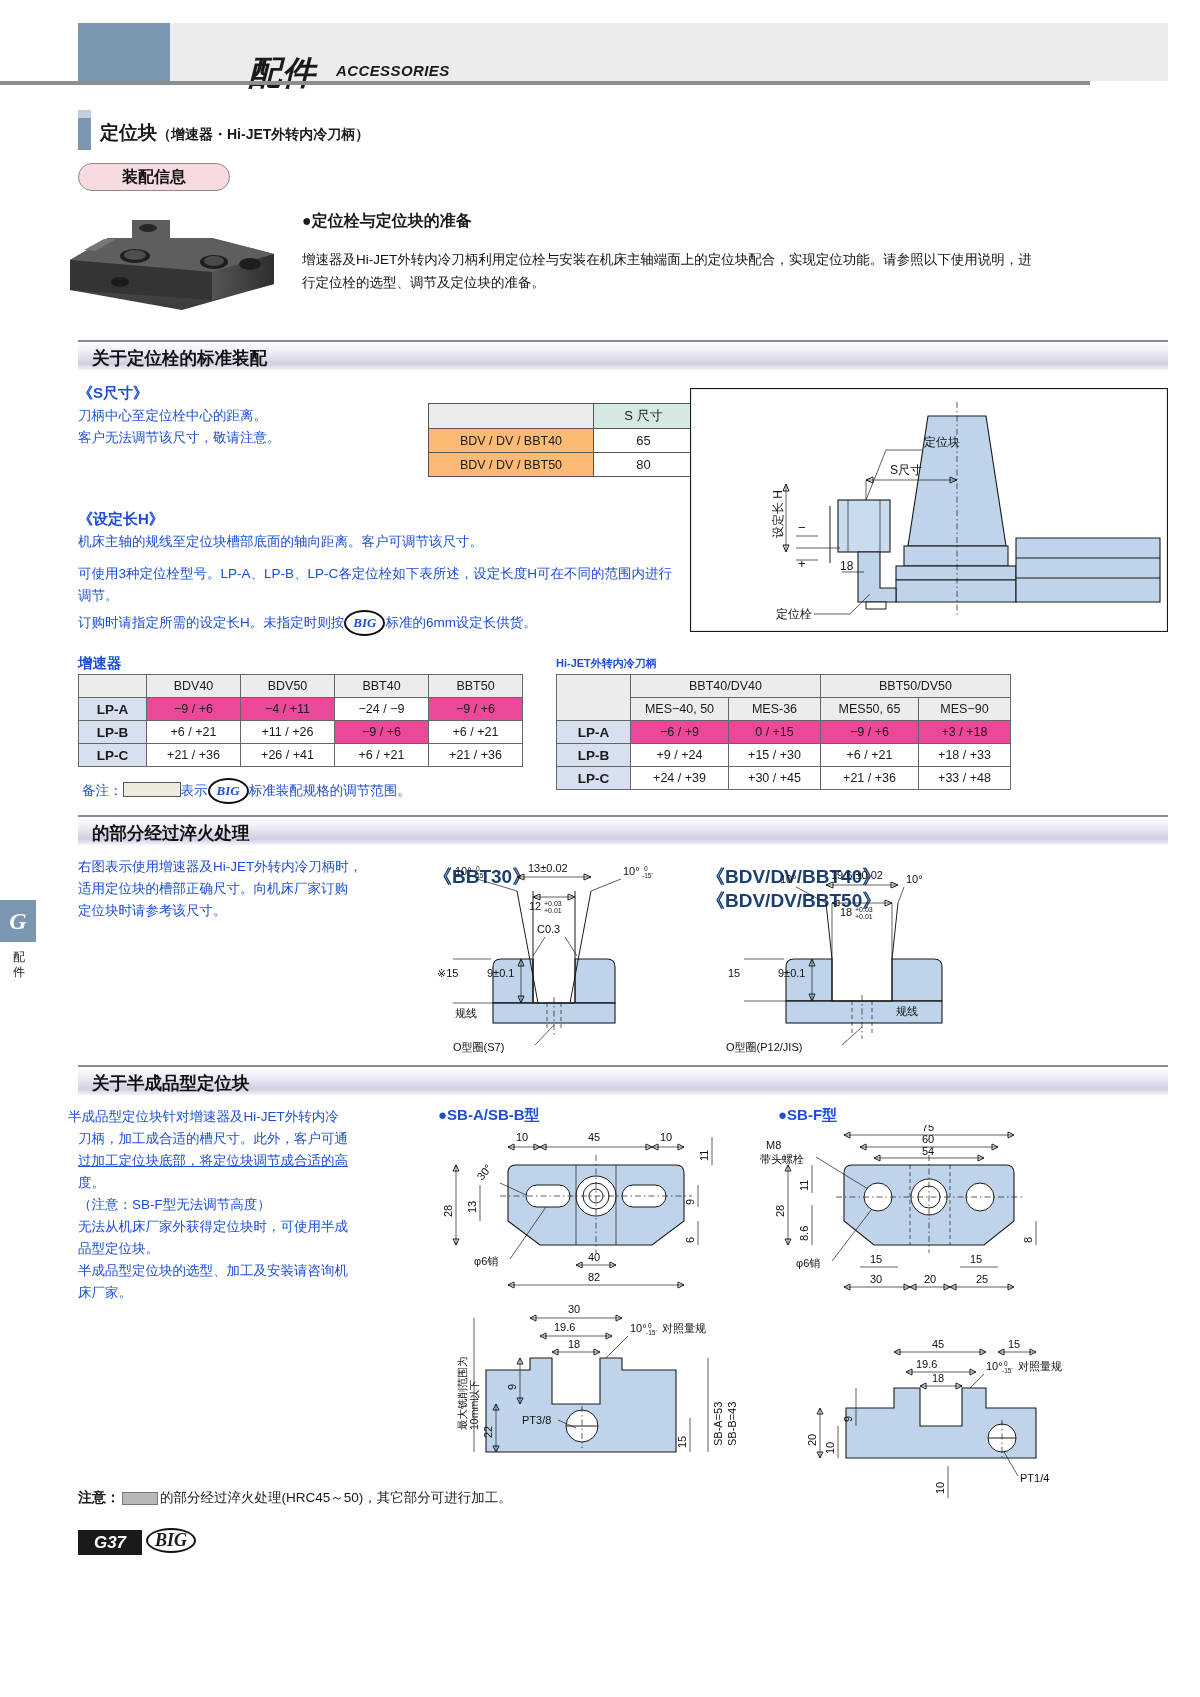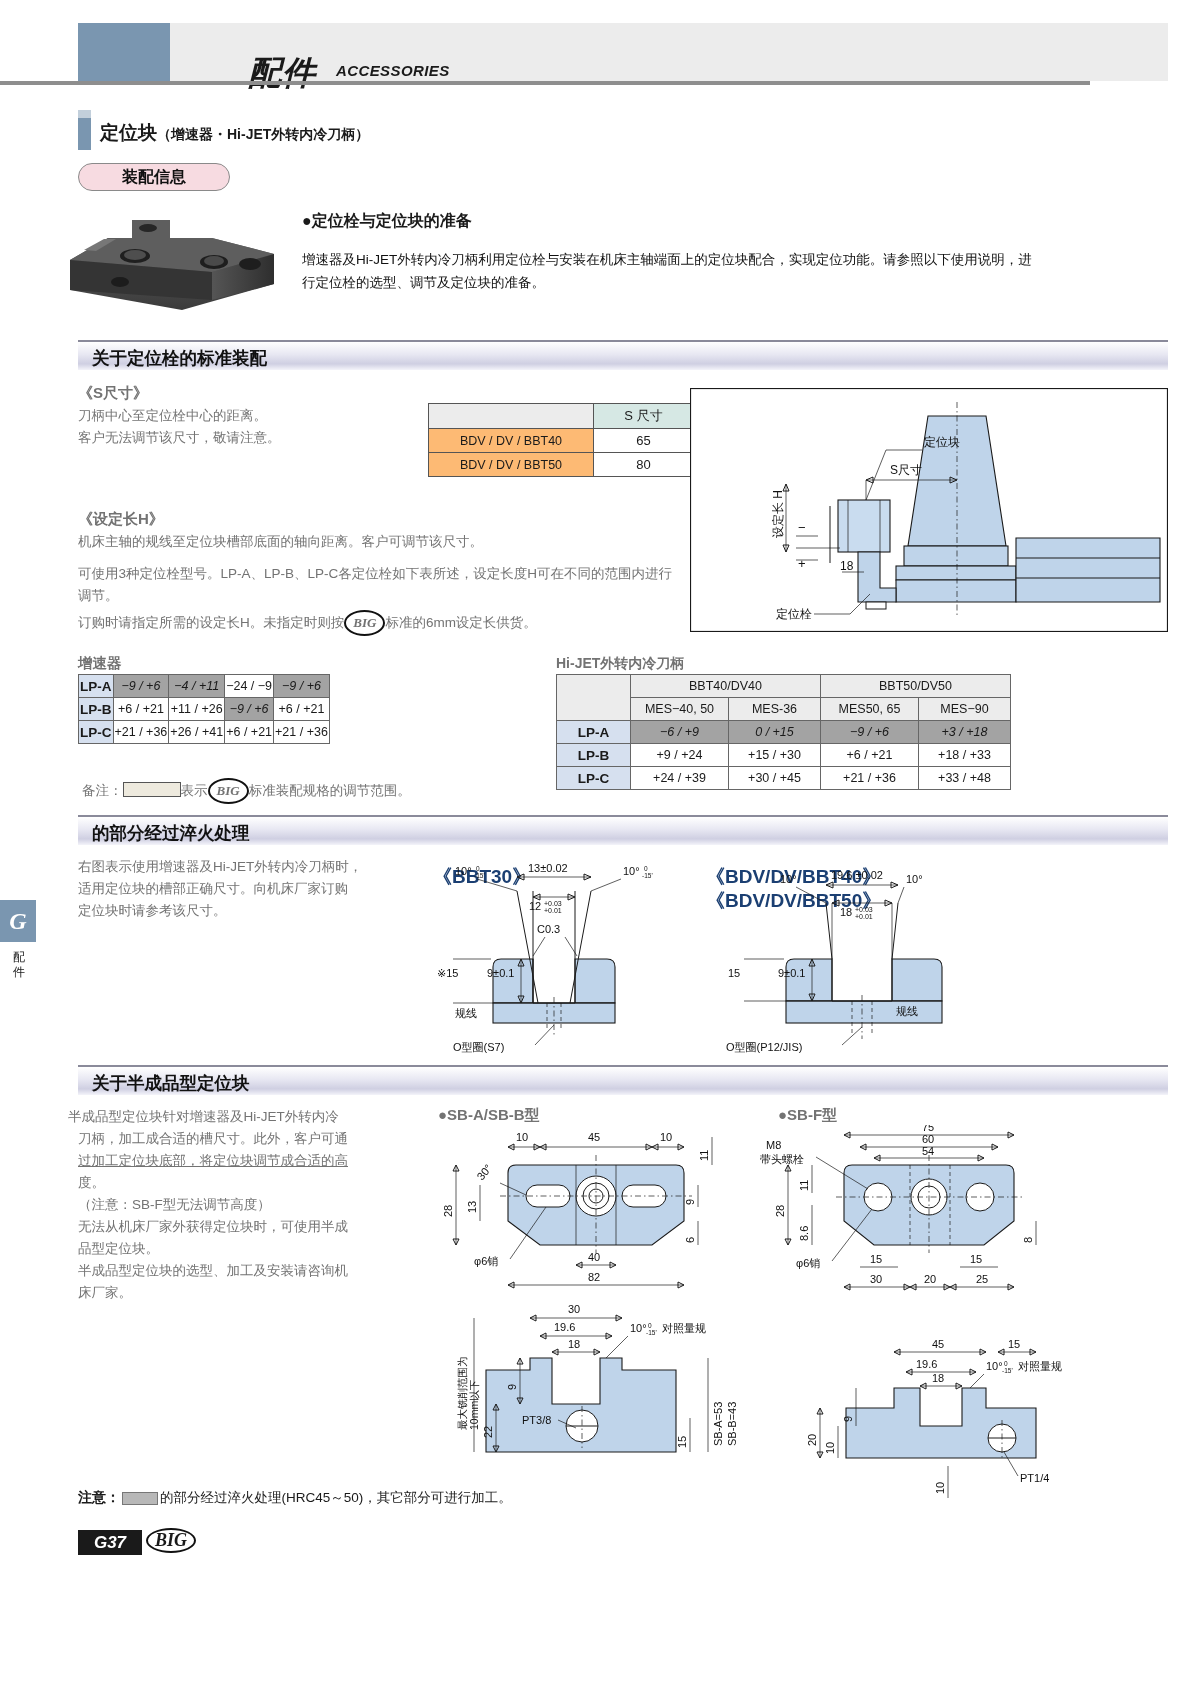--- a/index.html
+++ b/index.html
@@ -40,36 +40,36 @@
   .intro-p { position:absolute; left:302px; top:248px; width:740px; font-size:13.5px;
              line-height:23px; color:#111; }
 
   
   .secbar { position:absolute; height:30px; width:1090px; left:78px;
             background:linear-gradient(to bottom,#ffffff 0%,#e7e7f2 45%,#cfcfe2 78%,#f4f4fa 100%);
             border-top:2px solid #8a8a9a; }
   .secbar span { position:absolute; left:14px; top:4px; font-size:17.5px; font-weight:bold; color:#111; }
 
   
-  .t { position:absolute; font-size:13.5px; line-height:22px; color:#737373; }
+  .t { position:absolute; font-size:13.5px; line-height:22px; color:#1d4ed8; }
   .tb { font-weight:bold; }
 
   
   table { border-collapse:collapse; font-size:13px; }
   .tbl-s { position:absolute; left:428px; top:403px; }
   .tbl-s td, .tbl-s th { border:1px solid #555; padding:3px 6px; text-align:center; height:24px; }
   .tbl-s .hd-blank { background:#ececec; width:165px; }
   .tbl-s .hd-s { background:#d6e8e4; width:100px; font-weight:normal; }
   .tbl-s .lbl { background:#fdba74; text-align:center; font-size:12.5px; }
 
   .tbl-lp { position:absolute; }
   .tbl-lp td { border:1px solid #666; text-align:center; height:23px; font-size:12.5px; }
   .tbl-lp .colh { background:#ececec; }
   .tbl-lp .rowh { background:#d6e0ef; font-weight:bold; font-size:13.5px; }
-  .tbl-lp .hi { background:#a3a3a3;font-style:italic; }
+  .tbl-lp .hi { background:#ec4899; }
   .tbl-lp .corner { background:#ececec; }
   .tbl-lp .grp { background:#ececec; }
 
   
   .gtab { position:absolute; left:0; top:900px; width:36px; height:42px; background:#7a96b0;
           display:flex; align-items:center; justify-content:center;
           color:#fff; font-size:24px; font-style:italic; font-weight:bold;
           font-family:"Liberation Serif","DejaVu Serif",serif; }
   .gtab-lbl { position:absolute; left:8px; top:950px; width:22px; font-size:12px;
               line-height:15px; text-align:center; }
@@ -231,20 +231,27 @@
     <line class="lnt" x1="176" y1="92" x2="176" y2="112"></line>
 
     <line class="lnt" x1="152" y1="184" x2="174" y2="184"></line>
     <text x="150" y="182" font-size="12">18</text>
   </svg>
 </div>
 
 <div class="t tb" style="left:78px; top:652px; font-size:14.5px;">增速器</div>
 <table class="tbl-lp" style="left:78px; top:674px;">
   <tbody>
+      <tr>
+    <td class="corner" style="width:68px;"></td>
+    <td class="colh" style="width:94px;">BDV40</td>
+    <td class="colh" style="width:94px;">BDV50</td>
+    <td class="colh" style="width:94px;">BBT40</td>
+    <td class="colh" style="width:94px;">BBT50</td>
+  </tr>
   <tr>
     <td class="rowh">LP-A</td>
     <td class="hi">−9 /  +6</td>
     <td class="hi">−4 / +11</td>
     <td>−24 /  −9</td>
     <td class="hi">−9 /  +6</td>
   </tr>
   <tr>
     <td class="rowh">LP-B</td>
     <td>+6 / +21</td>
@@ -255,21 +262,21 @@
   <tr>
     <td class="rowh">LP-C</td>
     <td>+21 / +36</td>
     <td>+26 / +41</td>
     <td>+6 / +21</td>
     <td>+21 / +36</td>
   </tr>
 </tbody>
   </table>
 
-<div class="t tb" style="left:556px; top:652px; font-size:14px;">Hi-JET外转内冷刀柄</div>
+<div class="t tb" style="left:556px; top:652px; font-size:11px;">Hi-JET外转内冷刀柄</div>
 <table class="tbl-lp" style="left:556px; top:674px;">
   <tbody>
       <tr>
     <td class="corner" rowspan="2" style="width:74px;"></td>
     <td class="grp" colspan="2" style="width:190px;">BBT40/DV40</td>
     <td class="grp" colspan="2" style="width:190px;">BBT50/DV50</td>
   </tr>
   <tr>
     <td class="colh" style="width:98px;">MES−40, 50</td>
     <td class="colh" style="width:92px;">MES-36</td>

